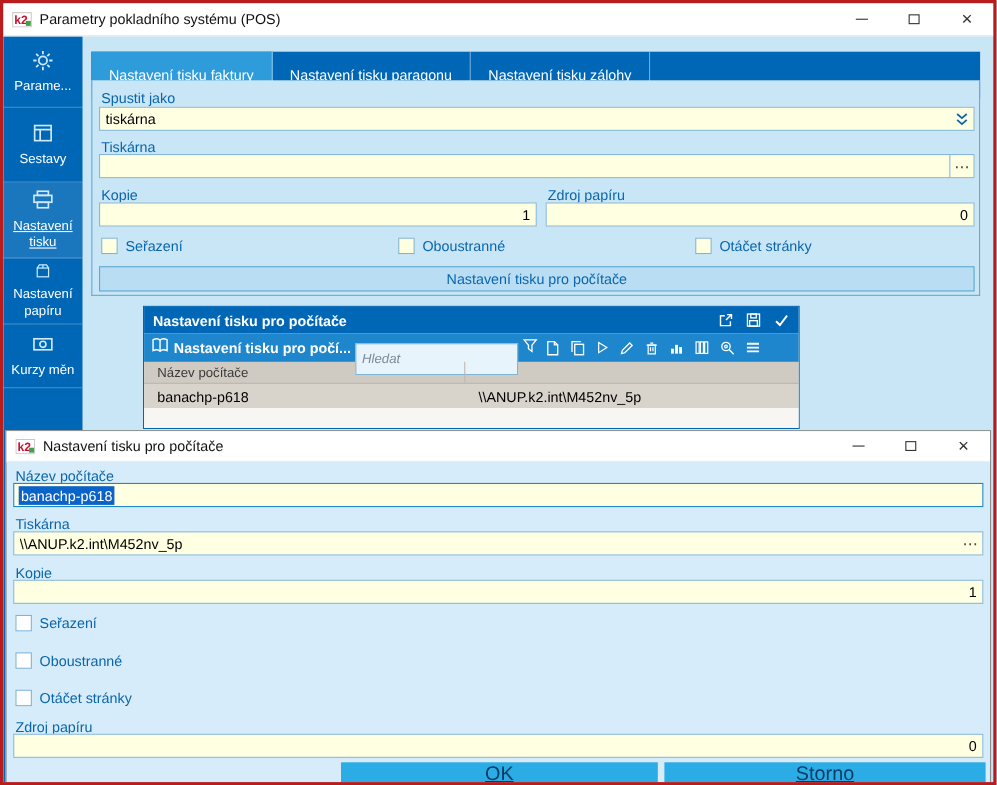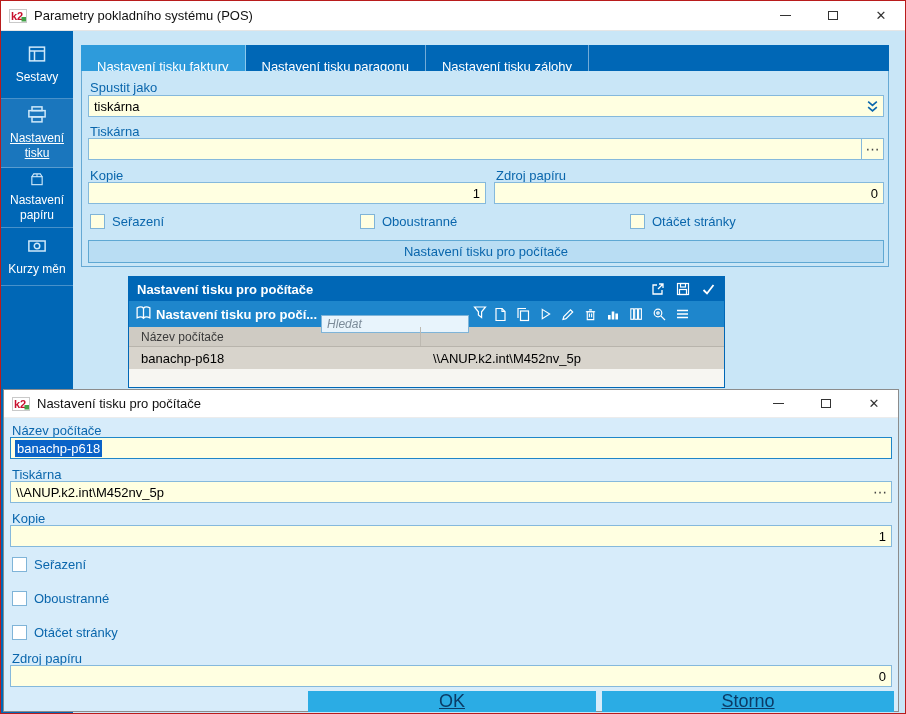--- a/index.html
+++ b/index.html
@@ -1,18 +1,18 @@
 <!DOCTYPE html>
 <html style="--accent: #0A66AC; --sidebar-bg: #0067B6; --tab-active: #2E9BDB; --toolbar-bg: #1E86CC; --input-bg: #FFFFE1; --content-bg: #C9E6F7; --dialog-bg: #D7ECFA; --button-bg: #2BACE4; --selection-bg: #0A63C8;"><head>
 <meta charset="utf-8">
 <style>
   * { margin:0; padding:0; box-sizing:border-box; font-family:"Liberation Sans", sans-serif; cursor:default; }
   body { background:#9a9a9a; }
   #window { position:relative; width:906px; height:714px; background:var(--content-bg,#C6E4F6);
-            border:1px solid #b91c1c; overflow:hidden;padding-left:17px; }
+            border:3px solid #b91c1c; overflow:hidden;padding-left:17px; }
 
   
   .titlebar { position:absolute; left:0; top:0; width:100%; height:30px; background:#fff;
               border-bottom:1px solid #e6e6e6; display:flex; align-items:center; padding:0 8px; z-index:2; }
   .title-text { font-size:13px; color:#111; margin-left:7px; }
   .win-controls { position:absolute; right:0; top:0; height:100%; display:flex; }
   .wc { width:48px; height:100%; display:flex; align-items:center; justify-content:center; }
   .g-min { width:11px; border-top:1px solid #333; }
   .g-max { width:10px; height:9px; border:1px solid #333; }
   .g-close { font-size:13px; color:#333; line-height:1; }
@@ -54,21 +54,21 @@
 
   
   .panel { position:absolute; left:127px; top:275px; width:597px; background:#F7F6F2;
            border:1px solid var(--sidebar-bg,#0067B6); }
   .panel-header { height:24px; background:var(--sidebar-bg,#0067B6); color:#fff; font-weight:bold;
                   font-size:13px; display:flex; align-items:center; padding:0 8px; }
   .ph-icons { margin-left:auto; display:flex; gap:11px; align-items:center; }
   .panel-toolbar { height:26px; background:var(--toolbar-bg,#1E86CC); display:flex; align-items:center;
                    padding:0 6px; gap:4px; }
   .tb-title { color:#fff; font-weight:bold; font-size:13px; white-space:nowrap; }
-  .tb-search { width:148px; height:18px; background:#E8F4FC; border:1px solid #7FB4D8;
+  .tb-search { width:148px; height:29px; background:#E8F4FC; border:1px solid #7FB4D8;
                font-size:12px; padding:0 5px; outline:none;margin-top:20px; }
   .tb-search::placeholder { font-style:italic; color:#7b8b99; }
   .tb-icons { display:flex; gap:9px; margin-left:2px; align-items:center; }
   .tb-icons span, .ph-icons span { display:flex; align-items:center; }
   .tbl-head { height:20px; background:#CFCBC3; display:flex; align-items:center; font-size:12px;
               color:#3a3a3a; border-bottom:1px solid #b8b4ac; }
   .tbl-head .c1 { width:292px; padding-left:12px; border-right:1px solid #bdb9b1; height:100%;
                   display:flex; align-items:center; }
   .tbl-row { height:22px; background:#D8D4CC; display:flex; align-items:center; font-size:13px; color:#000; }
   .tbl-row .c1 { width:292px; padding-left:12px; }
@@ -105,20 +105,29 @@
       <div class="wc">
           <span class="g-max"></span>
         </div>
       <div class="wc">
           <span class="g-close">✕</span>
         </div>
     </div>
   </div>
 
   <div class="sidebar">
+    <div class="side-item" style="height:65px">
+      <svg viewBox="0 0 16 16" width="20" height="20">
+        <g fill="none" stroke="#CFE9FA" stroke-width="1.3">
+          <circle cx="8" cy="8" r="3"></circle>
+          <path d="M8 1v2.4M8 12.6V15M1 8h2.4M12.6 8H15M3.1 3.1l1.7 1.7M11.2 11.2l1.7 1.7M12.9 3.1l-1.7 1.7M3.1 12.9l1.7-1.7"></path>
+        </g>
+      </svg>
+      <span class="side-label">Parame...</span>
+    </div>
     <div class="side-item" style="height:68px">
       <svg viewBox="0 0 16 16" width="20" height="20">
         <g fill="none" stroke="#CFE9FA" stroke-width="1.2">
           <rect x="2" y="2.5" width="12" height="11"></rect>
           <path d="M2 5.5h12M6 5.5v8"></path>
         </g>
       </svg>
       <span class="side-label">Sestavy</span>
     </div>
     <div class="side-item sel" style="height:69px">

